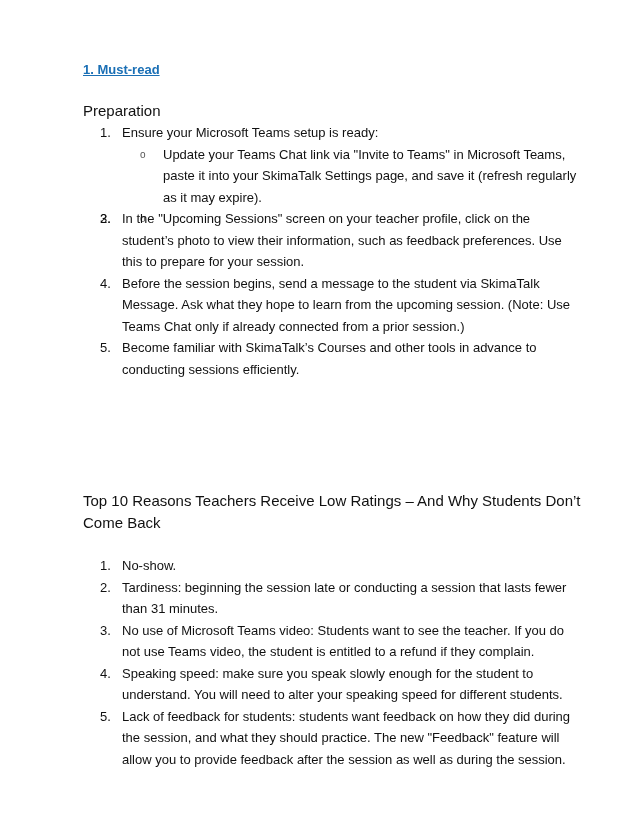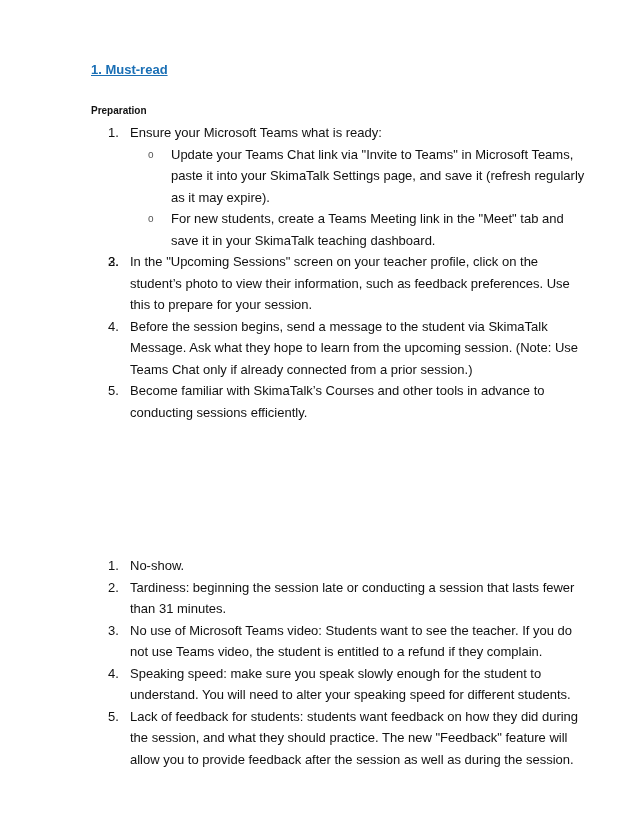--- a/index.html
+++ b/index.html
@@ -11,39 +11,39 @@
       width: 640px;
       height: 828px;
       overflow: hidden;
       font-family: "Liberation Sans", sans-serif;
       color: #111111;
       font-size: 13px;
       position: relative;
     }
     .page {
       position: absolute;
-      left: 16px;
+      left: 8px;
       top: 0;
       width: 508px;
       height: 828px;
     }
     .section-link {
       position: absolute;
       left: 75px;
       top: 62px;
       font-weight: bold;
       font-size: 13px;
       color: #1a6fb5;
       text-decoration: underline;
     }
     .heading {
       position: absolute;
       left: 75px;
-      font-weight: bold;
-      font-size: 10px;
+      font-weight: normal;
+      font-size: 15px;
       color: #111;
       line-height: 22px;
       width: 500px;
     }
     .list {
       position: absolute;
       left: 75px;
       width: 500px;
       margin: 0;
       padding: 0;
@@ -85,49 +85,49 @@
 
 <div class="page">
 
   <a class="section-link">1. Must-read</a>
 
   <div class="heading" style="top:100px;">Preparation</div>
 
   <ul class="list" style="top:122px;">
     <li class="item">
       <span class="num">1.</span>
-      <span>Ensure your Microsoft Teams what is ready:</span>
+      <span>Ensure your Microsoft Teams setup is ready:</span>
       <ul class="sublist">
         <li class="subitem">
           <span class="bullet">o</span>
           <span>Update your Teams Chat link via "Invite to Teams" in Microsoft Teams, paste it into your SkimaTalk Settings page, and save it (refresh regularly as it may expire).</span>
         </li>
         <li class="subitem">
           <span class="bullet">o</span>
-          <span>For new students, create a Teams Meeting link in the "Meet" tab and save it in your SkimaTalk teaching dashboard.</span>
         </li>
       </ul>
     </li>
     <li class="item">
       <span class="num">2.</span>
     </li>
     <li class="item">
       <span class="num">3.</span>
       <span>In the "Upcoming Sessions" screen on your teacher profile, click on the student’s photo to view their information, such as feedback preferences. Use this to prepare for your session.</span>
     </li>
     <li class="item">
       <span class="num">4.</span>
       <span>Before the session begins, send a message to the student via SkimaTalk Message. Ask what they hope to learn from the upcoming session. (Note: Use Teams Chat only if already connected from a prior session.)</span>
     </li>
     <li class="item">
       <span class="num">5.</span>
       <span>Become familiar with SkimaTalk’s Courses and other tools in advance to conducting sessions efficiently.</span>
     </li>
   </ul>
 
+  <div class="heading" style="top:490px;">Top 10 Reasons Teachers Receive Low Ratings – And Why Students Don’t Come Back</div>
 
   <ul class="list" style="top:555px;">
     <li class="item">
       <span class="num">1.</span>
       <span>No-show.</span>
     </li>
     <li class="item">
       <span class="num">2.</span>
       <span>Tardiness: beginning the session late or conducting a session that lasts fewer than 31 minutes.</span>
     </li>

